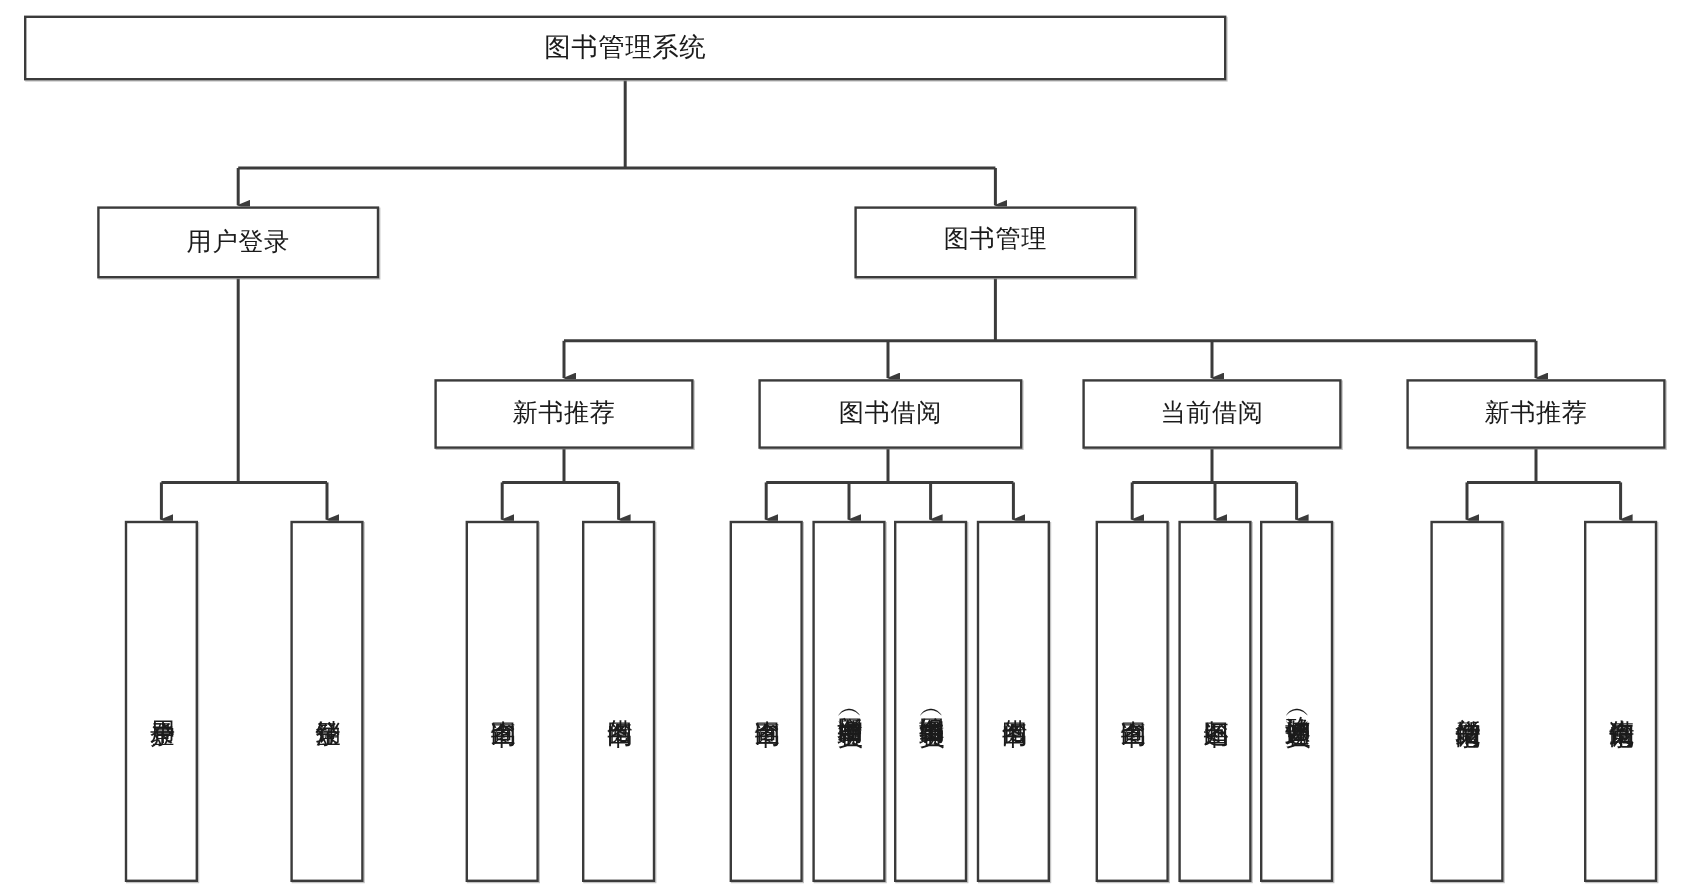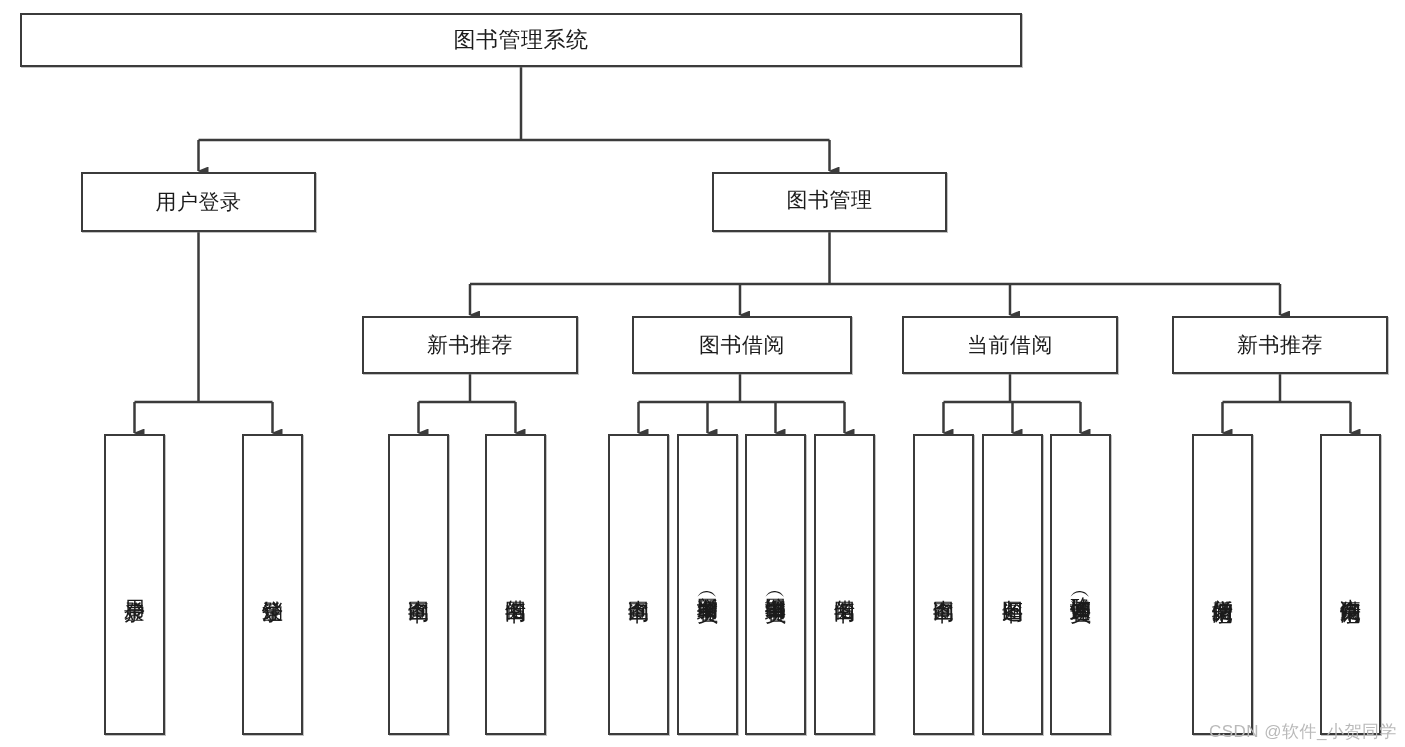--- a/index.html
+++ b/index.html
@@ -165,14 +165,13 @@
       <div class="node-box vertical" style="left: 1050px; top: 434px; width: 61px; height: 301px;">
         <span class="node-label">确认归还（管理员）</span>
       </div>
       <div class="node-box vertical" style="left: 1192px; top: 434px; width: 61px; height: 301px;">
         <span class="node-label">新增借阅记录</span>
       </div>
       <div class="node-box vertical" style="left: 1320px; top: 434px; width: 61px; height: 301px;">
         <span class="node-label">查询借阅记录</span>
       </div>
     </div>
-  <div id="watermark">CSDN @软件_小贺同学</div>
 </div>
 
 </body></html>

